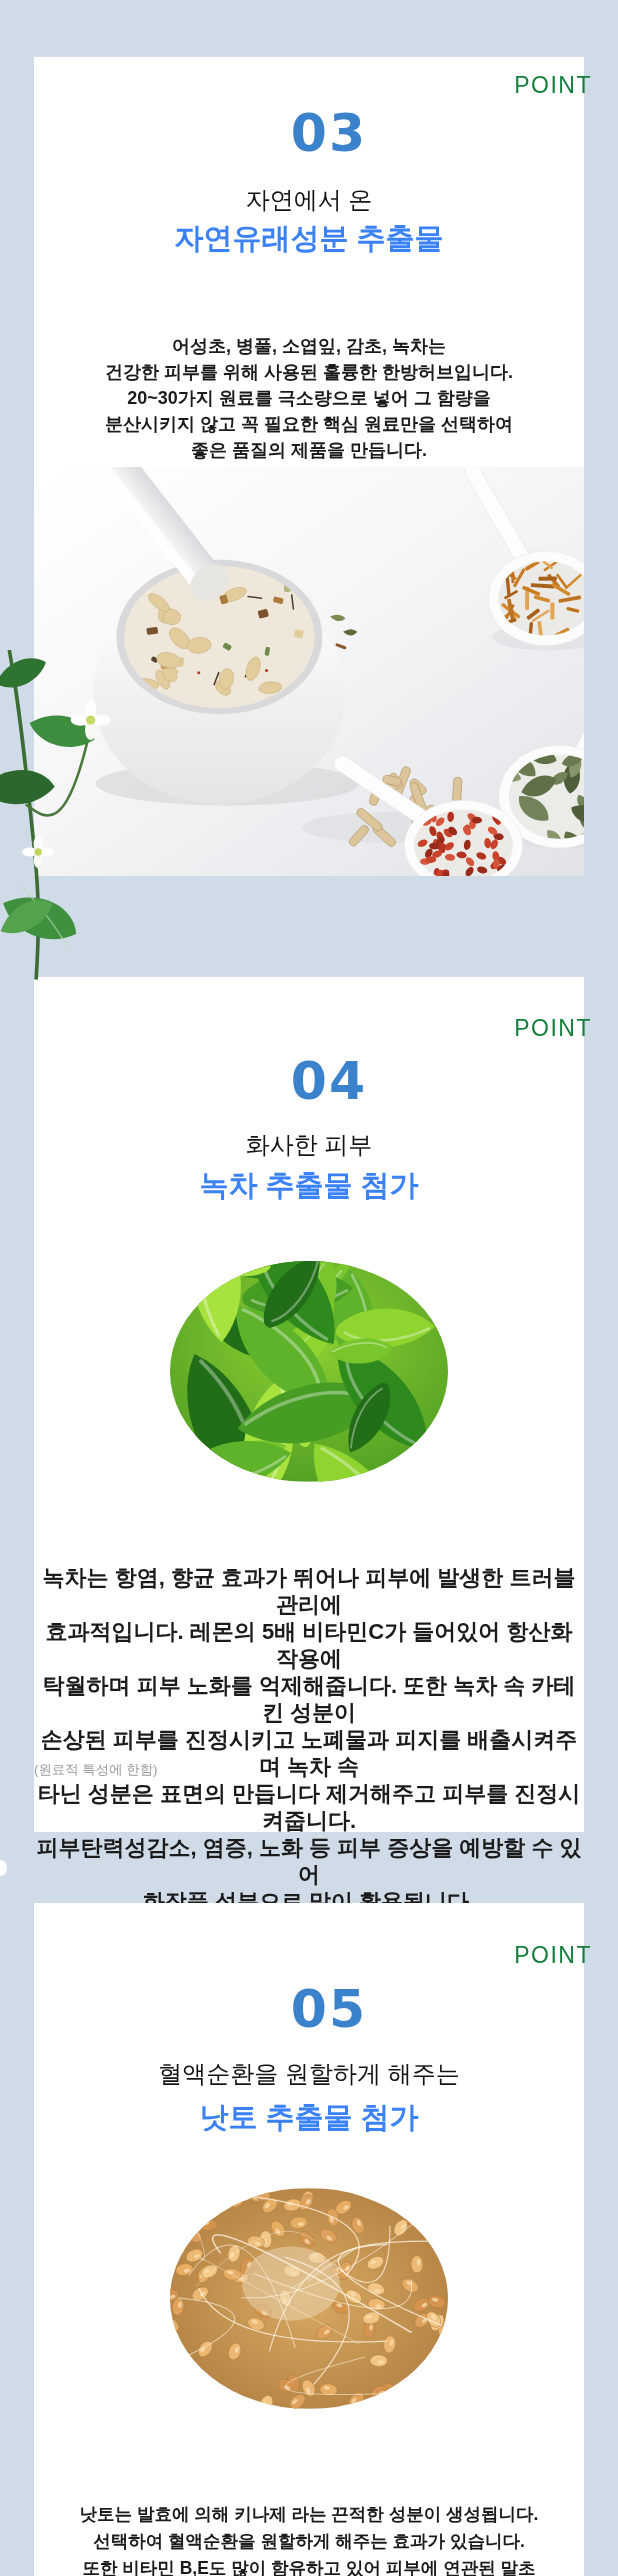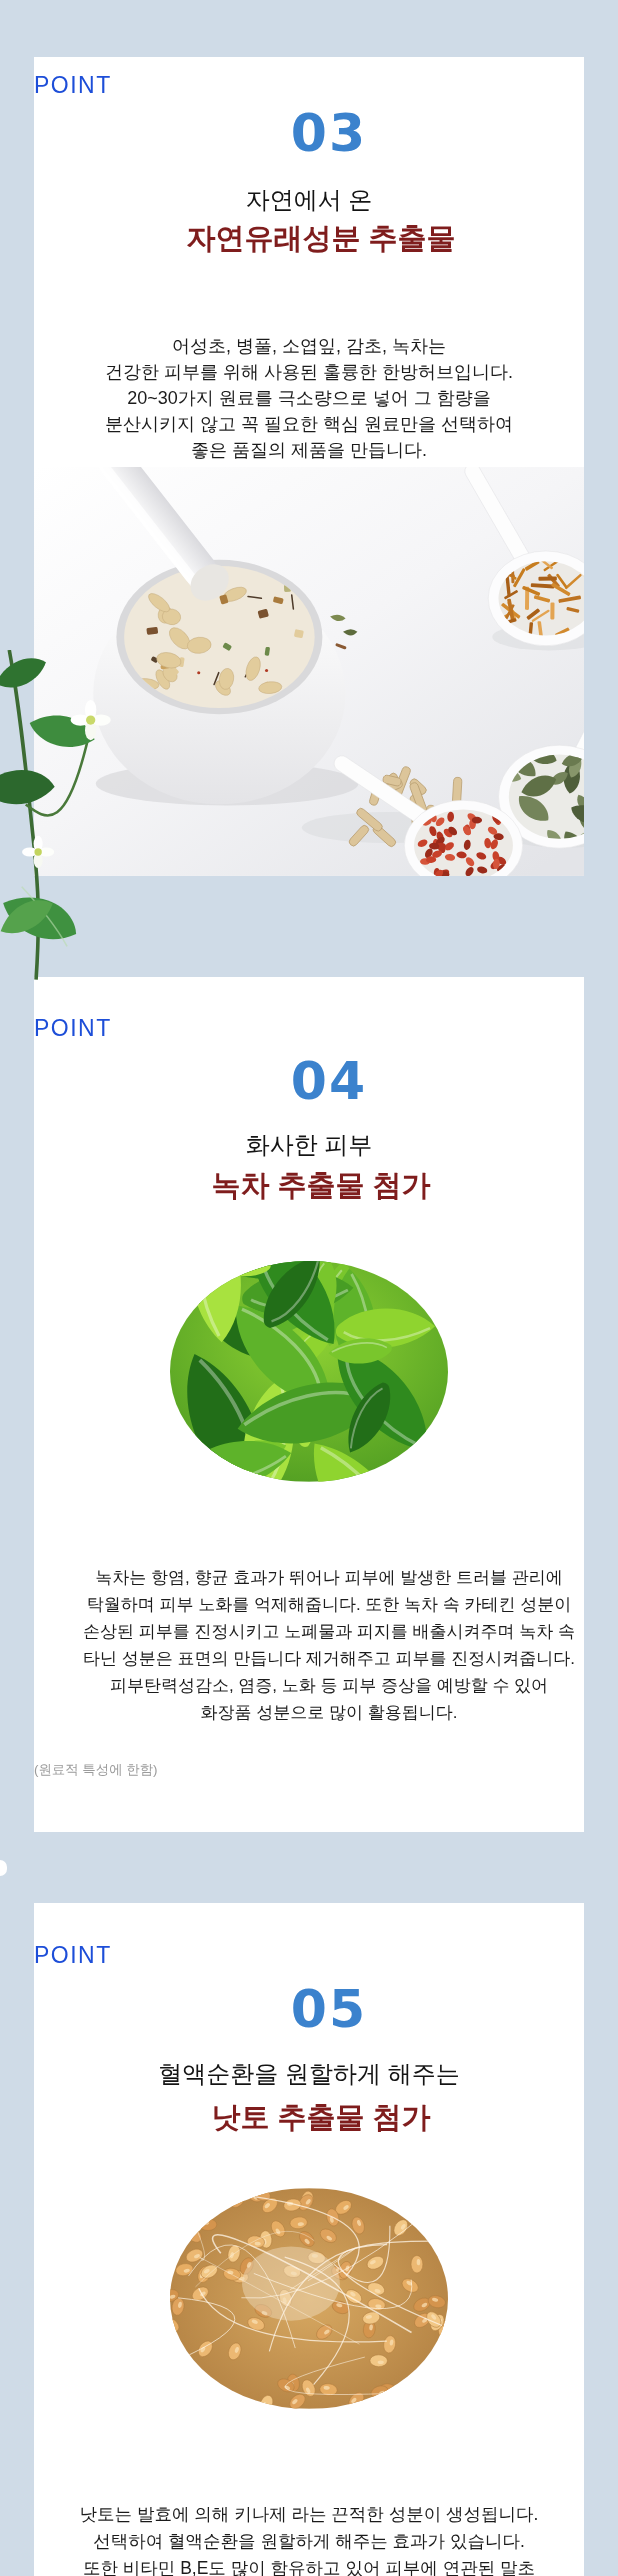--- a/index.html
+++ b/index.html
@@ -2,32 +2,32 @@
 <html style="font-size:8.2px"><head>
 <meta charset="utf-8">
 <style>
   html,body{margin:0;padding:0;background:#cfdbe7;}
   #page{position:relative;width:618px;height:2806px;background:#cfdbe7;overflow:hidden;
         font-family:"Liberation Sans",sans-serif;}
   .card{position:absolute;left:34px;width:550px;background:#ffffff;}
   #card-3{top:57px;height:819px;}
   #card-4{top:977px;height:855px;}
   #card-5{top:1903px;height:868px;}
-  .point-label{position:absolute;left:0;width:100%;text-align:left;
-        font-size:23px;line-height:24px;letter-spacing:1.5px;color:#1d4ed8;font-weight:400;}
+  .point-label{position:absolute;left:8px;width:100%;text-align:right;
+        font-size:23px;line-height:24px;letter-spacing:1.5px;color:#15803d;font-weight:400;}
   .point-number{position:absolute;left:0;width:100%;text-align:center;
         font-family:"DejaVu Sans","Liberation Sans",sans-serif;
         font-size:52px;line-height:55px;font-weight:800;letter-spacing:2.1px;color:#3b82cd;margin-left:20px;}
   .title-line1{position:absolute;left:0;width:100%;text-align:center;
         font-size:24px;line-height:31px;color:#141414;font-weight:400;}
-  .title-line2{position:absolute;left:12px;width:100%;text-align:center;
-        font-size:29px;line-height:37px;color:#7f1d1d;font-weight:800;}
-  .para{position:absolute;left:0;width:100%;text-align:center;color:#1b1b1b;font-weight:400;}
+  .title-line2{position:absolute;left:0;width:100%;text-align:center;
+        font-size:29px;line-height:37px;color:#3b82f6;font-weight:800;}
+  .para{position:absolute;left:0;width:100%;text-align:center;color:#1b1b1b;font-weight:700;}
   .para-a{font-size:18px;line-height:26px;}
-  .para-b{font-size:17px;line-height:27px;padding-left:20px;}
+  .para-b{font-size:22px;line-height:27px;}
   .para-c{font-size:17.5px;line-height:27px;}
   .caption{position:absolute;left:0;width:100%;text-align:left;
         font-size:13.4px;line-height:15.5px;color:#9b9b9b;font-weight:400;}
   .round-image{position:absolute;left:136px;width:278px;height:221px;border-radius:50%;
         overflow:hidden;}
   #herb-photo{position:absolute;left:0;top:410px;width:550px;height:409px;}
   #plant-decoration{position:absolute;left:0;top:650px;width:170px;height:340px;z-index:6;}
   #petal-decoration{position:absolute;left:0;top:1860px;width:7.2px;height:15.5px;background:#ffffff;
         border-radius:0 7.2px 7.2px 0;z-index:4;}
   svg{display:block;}
@@ -425,20 +425,21 @@
               <path d="M0,0 C30,-28 84,-32 116,-8 C118,-4 118,2 112,6 C82,30 28,28 0,0 Z" fill="#8fd42f"></path>
               <path d="M6,-2 C42,-18 84,-20 108,-4" stroke="rgba(255,255,255,0.35)" stroke-width="3" fill="none"></path>
             </g>
           </g>
       </svg>
     </div>
 
     <div class="para para-b" style="top:587px">
 
     <div>녹차는 항염, 향균 효과가 뛰어나 피부에 발생한 트러블 관리에</div>
+        <div>효과적입니다. 레몬의 5배 비타민C가 들어있어 항산화 작용에</div>
         <div>탁월하며 피부 노화를 억제해줍니다. 또한 녹차 속 카테킨 성분이</div>
         <div>손상된 피부를 진정시키고 노폐물과 피지를 배출시켜주며 녹차 속</div>
         <div>타닌 성분은 표면의 만듭니다 제거해주고 피부를 진정시켜줍니다.</div>
         <div>피부탄력성감소, 염증, 노화 등 피부 증상을 예방할 수 있어</div>
         <div>화장품 성분으로 많이 활용됩니다.</div>
       </div>
     <div class="caption" style="top:785px">(원료적 특성에 한함)</div>
   </section>
 
   <section class="card" id="card-5">

